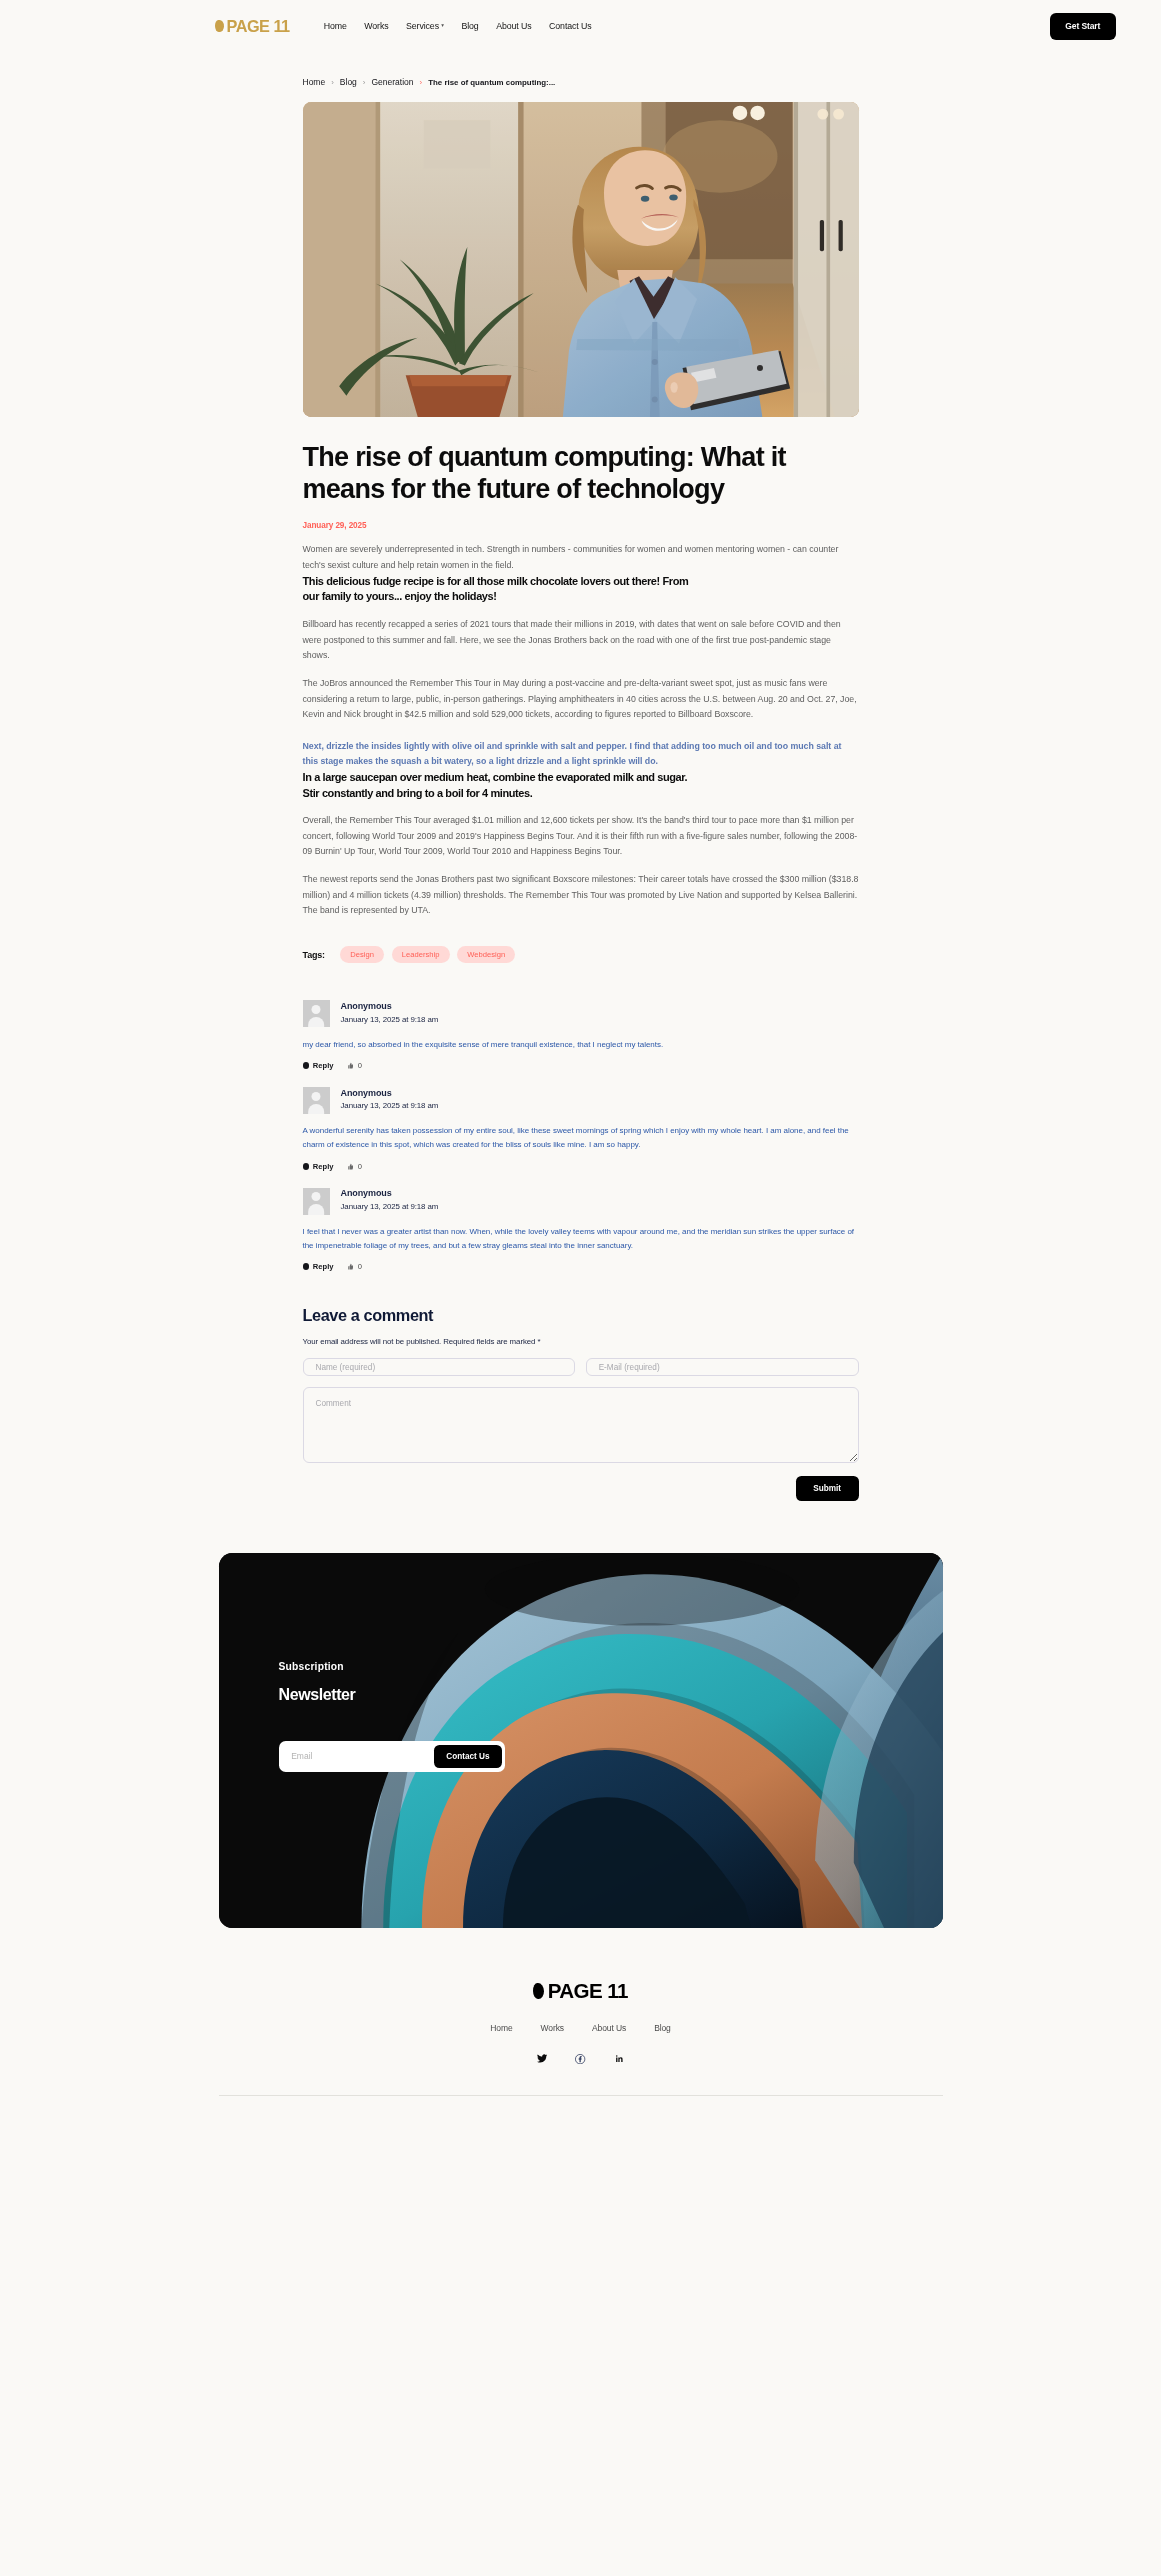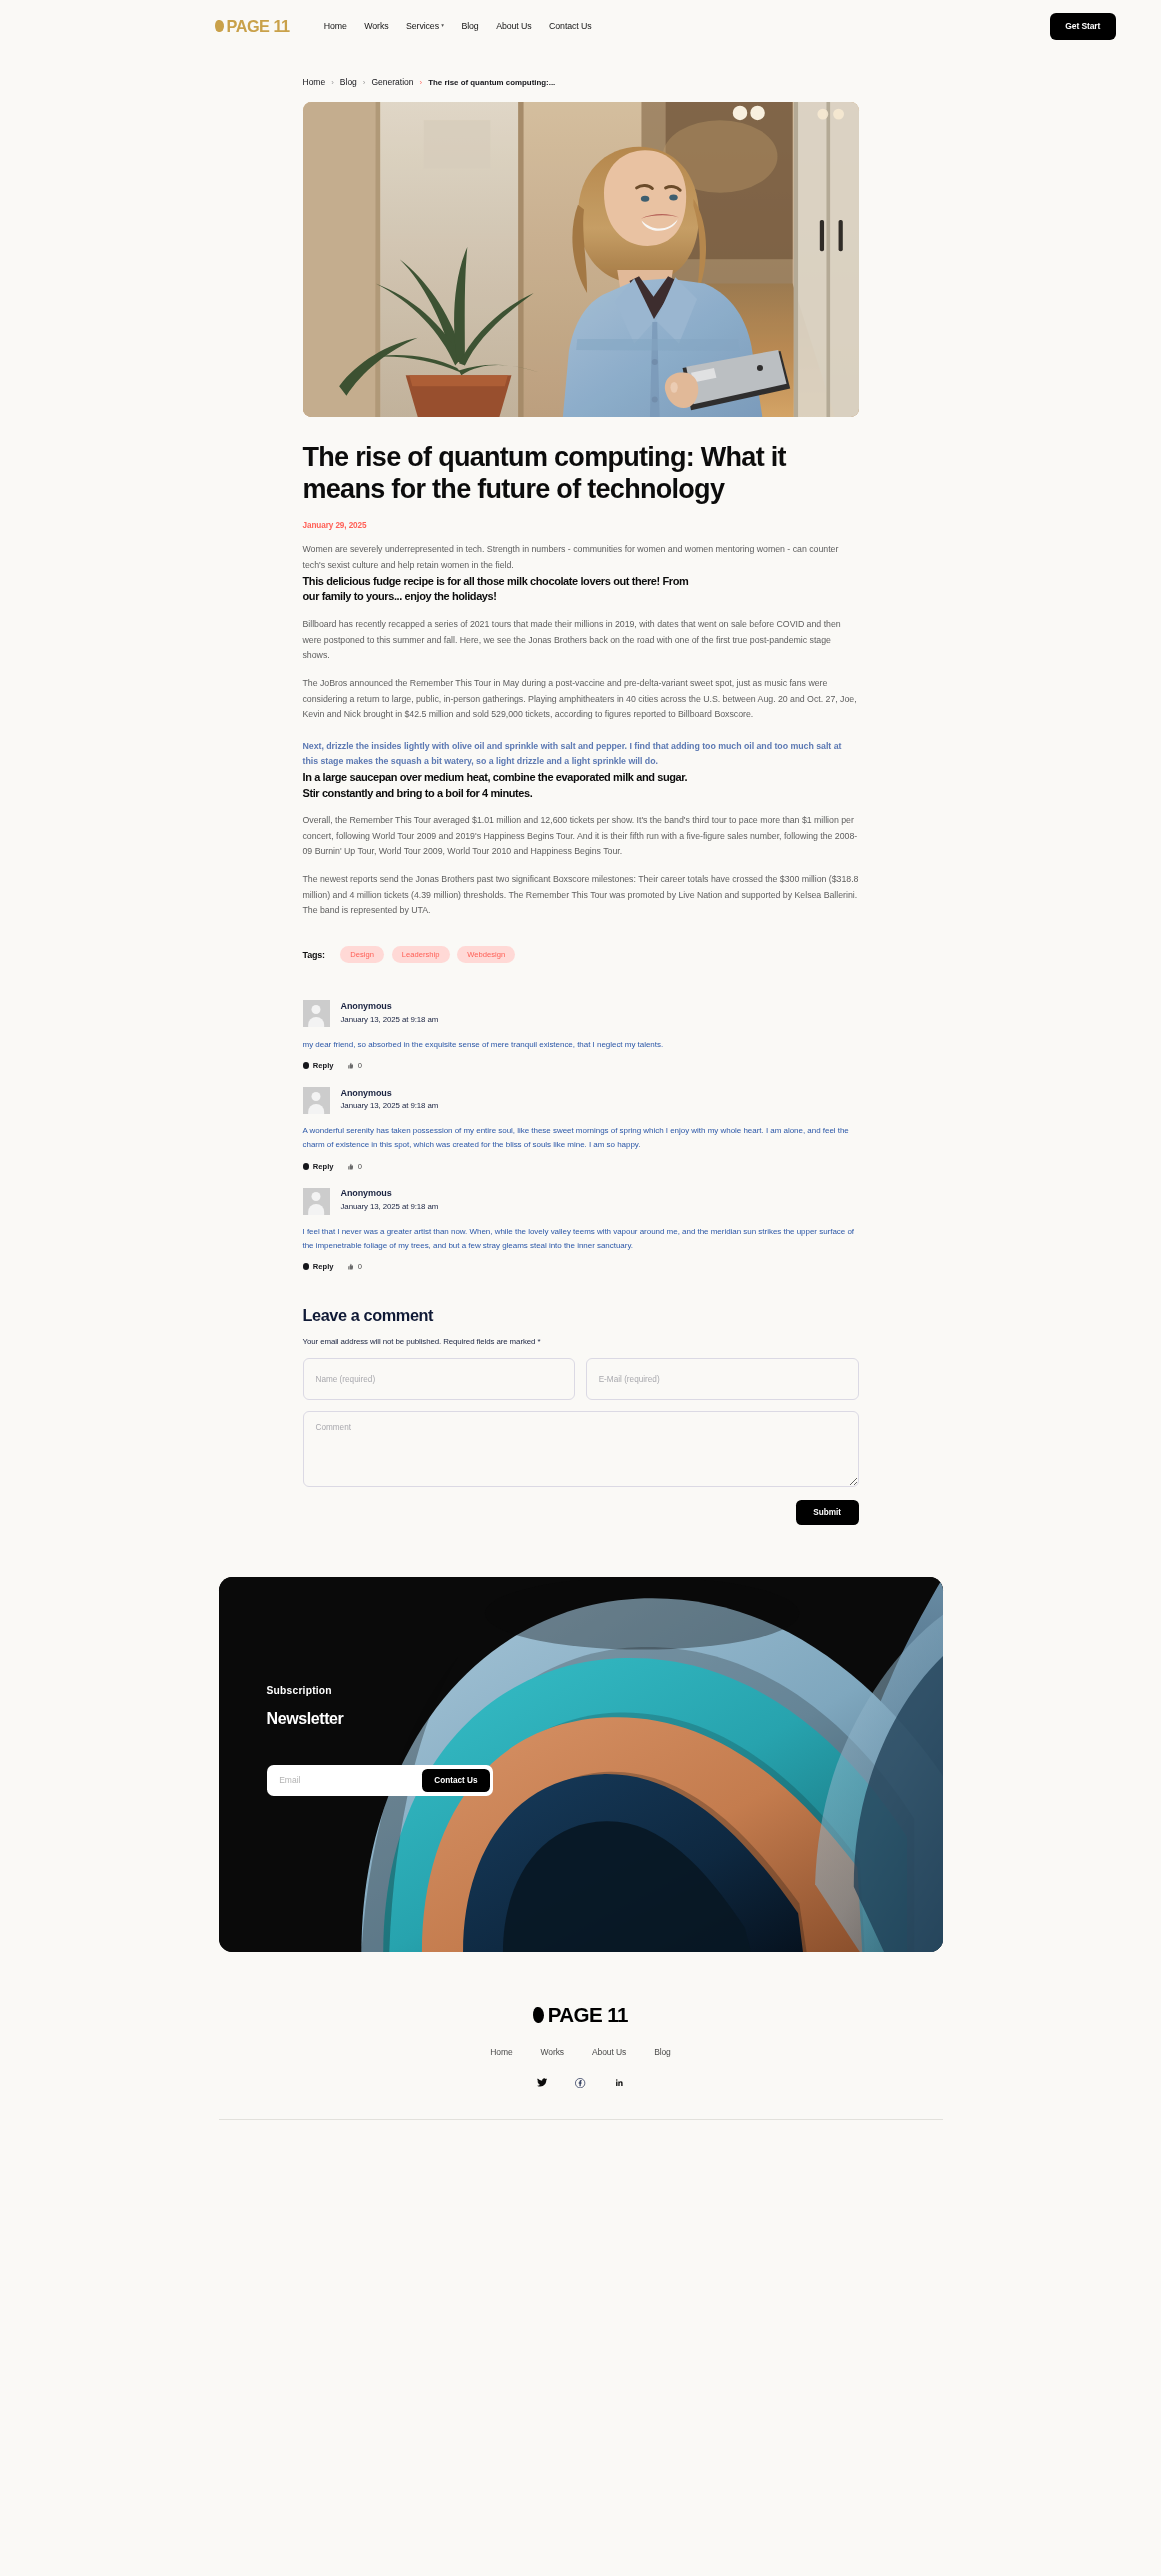--- a/index.html
+++ b/index.html
@@ -252,21 +252,21 @@
   }
   .leave-note {
     font-size: 7.9px;
     color: #1A2341;
     margin-top: 11.5px;
     letter-spacing: -0.1px;
   }
   .form-row { display: flex; gap: 10.3px; margin-top: 12.7px; }
   .inp {
     flex: 1 1 0;
-    height: 42px;
+    height: 18px;
     border: 0.6px solid #DBD9E4;
     border-radius: 6px;
     background: #FAF9F6;
     padding: 0 12px;
     font-size: 8.2px;
     color: #15161B;
     font-family: inherit;
     outline: none;
   }
   .inp::placeholder { color: #A9A9AE; }
@@ -305,21 +305,21 @@
     height: 375px;
     border-radius: 13.3px;
     background: #0A0A0A;
     position: relative;
     overflow: hidden;
   }
   .nl-art { position: absolute; inset: 0; }
   .nl-art svg { width: 100%; height: 100%; display: block; }
   .nl-content {
     position: absolute;
-    left: 48px;
+    left: 60px;
     top: 108px;
     z-index: 4;
   }
   .nl-sub {
     color: #fff;
     font-size: 10.3px;
     font-weight: 700;
     letter-spacing: 0.2px;
   }
   .nl-title {

